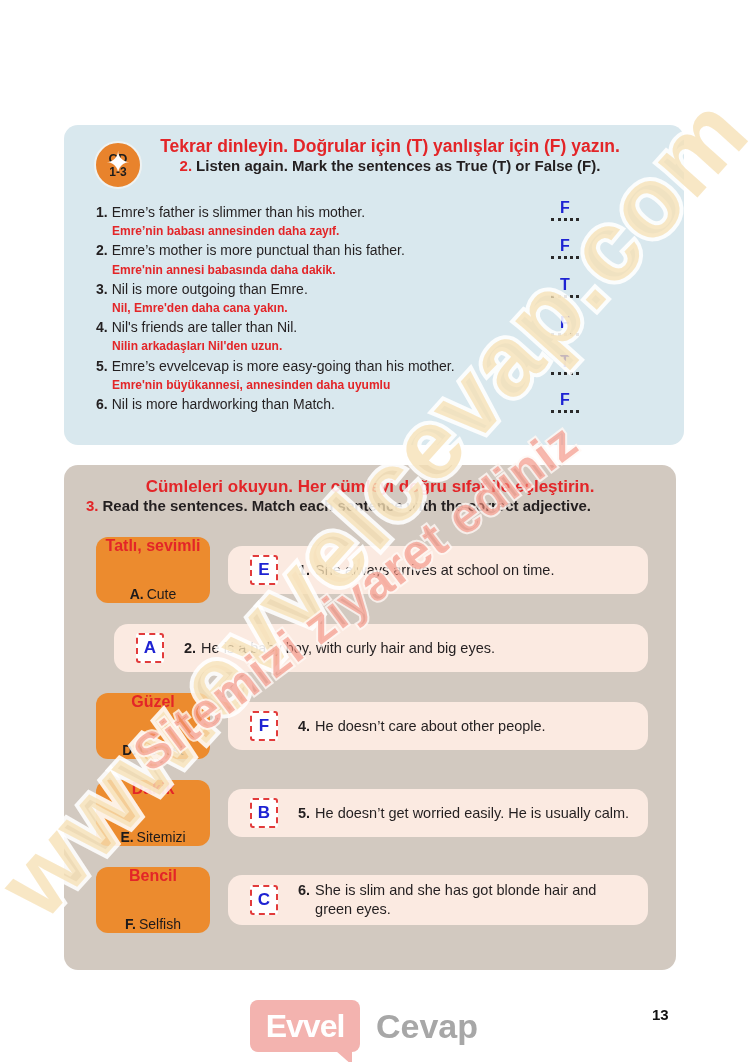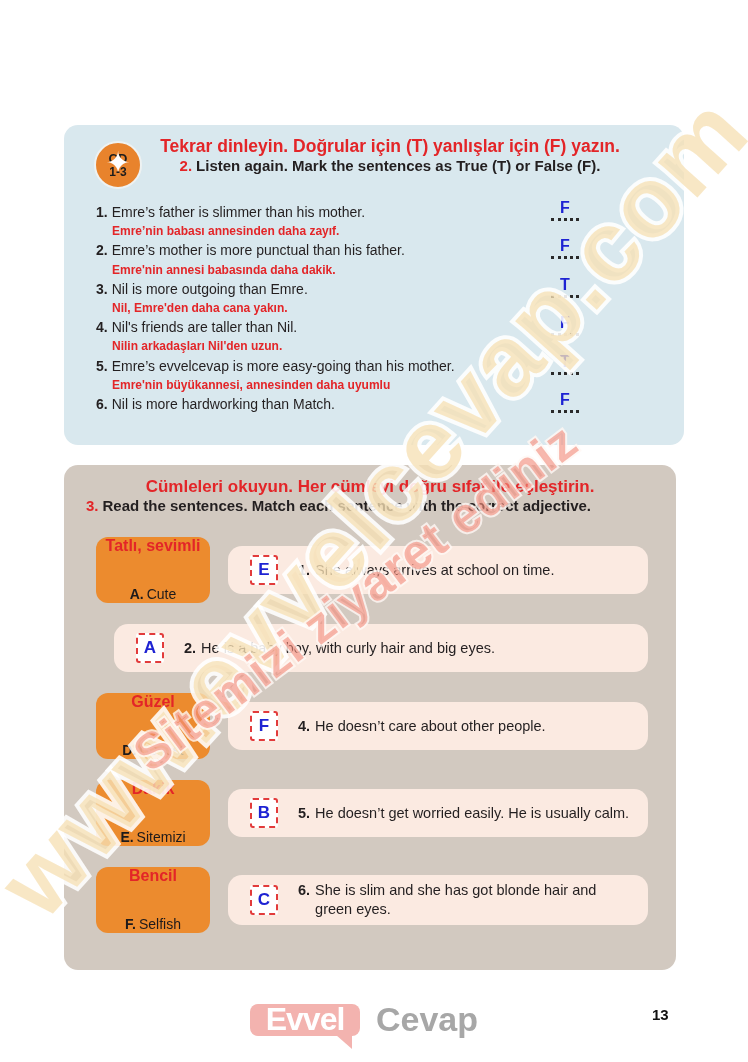--- a/index.html
+++ b/index.html
@@ -62,21 +62,21 @@
       font-weight:bold; transform-origin:0 50%; paint-order:stroke fill;}
   .wm1{left:18px; top:850px; font-size:100px; line-height:100px; letter-spacing:2px;
        color:rgba(246,224,181,0.78); -webkit-text-stroke:8px rgba(255,255,255,0.88);
        transform:rotate(-48deg);}
   .wm2{left:140px; top:735px; font-size:50px; line-height:50px; letter-spacing:1px;
        color:rgba(242,140,125,0.62); -webkit-text-stroke:4px rgba(255,248,244,0.8);
        transform:rotate(-37deg);}
 
   
   .logo{position:absolute; left:250px; top:1000px; display:flex; align-items:center;}
-  .badge{position:relative; width:110px; height:32px; background:var(--logo_pink); border-radius:8px;
+  .badge{position:relative; width:110px; height:52px; background:var(--logo_pink); border-radius:8px;
          display:flex; align-items:center; justify-content:center;}
   .badge-tail{position:absolute; right:8px; bottom:-13px; width:0; height:0;
               border-top:14px solid var(--logo_pink); border-left:16px solid transparent;}
   .badge-text{color:#ffffff; font-weight:bold; font-size:32px; letter-spacing:-1px;}
   .logo-gray{color:var(--logo_gray); font-weight:bold; font-size:34px; margin-left:16px; letter-spacing:0px;}
   .page-num{position:absolute; left:652px; top:1006px; font-size:15px; font-weight:bold; color:#111;}
 </style>
 </head>
 <body>
 

